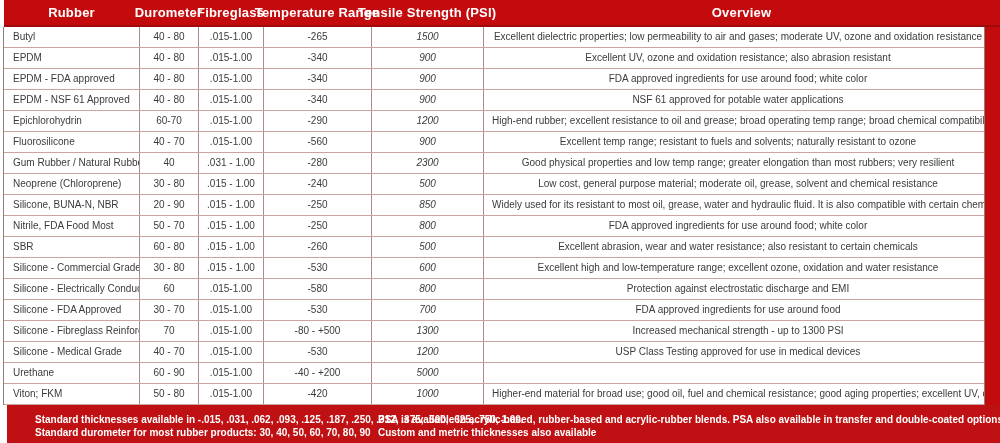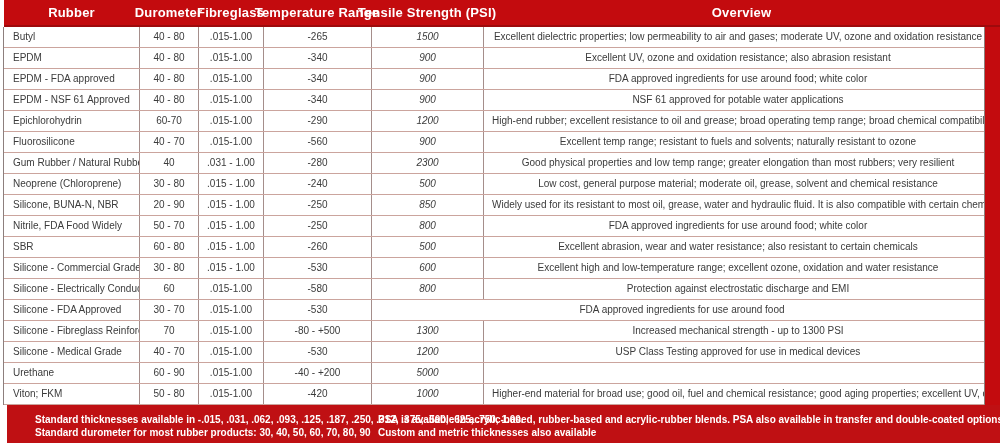--- a/index.html
+++ b/index.html
@@ -139,21 +139,21 @@
   </div>
       <div class="trow">
     <div class="cell name">Silicone, BUNA-N, NBR</div>
     <div class="cell duro center">20 - 90</div>
     <div class="cell thick center">.015 - 1.00</div>
     <div class="cell temp center">-250</div>
     <div class="cell tensile center">850</div>
     <div class="cell overview">Widely used for its resistant to most oil, grease, water and hydraulic fluid.  It is also compatible with certain chemicals</div>
   </div>
       <div class="trow">
-    <div class="cell name">Nitrile, FDA Food Widely</div>
+    <div class="cell name">Nitrile, FDA Food Most</div>
     <div class="cell duro center">50 - 70</div>
     <div class="cell thick center">.015 - 1.00</div>
     <div class="cell temp center">-250</div>
     <div class="cell tensile center">800</div>
     <div class="cell overview">FDA approved ingredients for use around food; white color</div>
   </div>
       <div class="trow">
     <div class="cell name">SBR</div>
     <div class="cell duro center">60 - 80</div>
     <div class="cell thick center">.015 - 1.00</div>
@@ -175,20 +175,21 @@
     <div class="cell thick center">.015-1.00</div>
     <div class="cell temp center">-580</div>
     <div class="cell tensile center">800</div>
     <div class="cell overview">Protection against electrostatic discharge and EMI</div>
   </div>
       <div class="trow">
     <div class="cell name">Silicone - FDA Approved</div>
     <div class="cell duro center">30 - 70</div>
     <div class="cell thick center">.015-1.00</div>
     <div class="cell temp center">-530</div>
+    <div class="cell tensile center">700</div>
     <div class="cell overview">FDA approved ingredients for use around food</div>
   </div>
       <div class="trow">
     <div class="cell name">Silicone - Fibreglass Reinforced</div>
     <div class="cell duro center">70</div>
     <div class="cell thick center">.015-1.00</div>
     <div class="cell temp center">-80 - +500</div>
     <div class="cell tensile center">1300</div>
     <div class="cell overview">Increased mechanical strength - up to 1300 PSI</div>
   </div>

